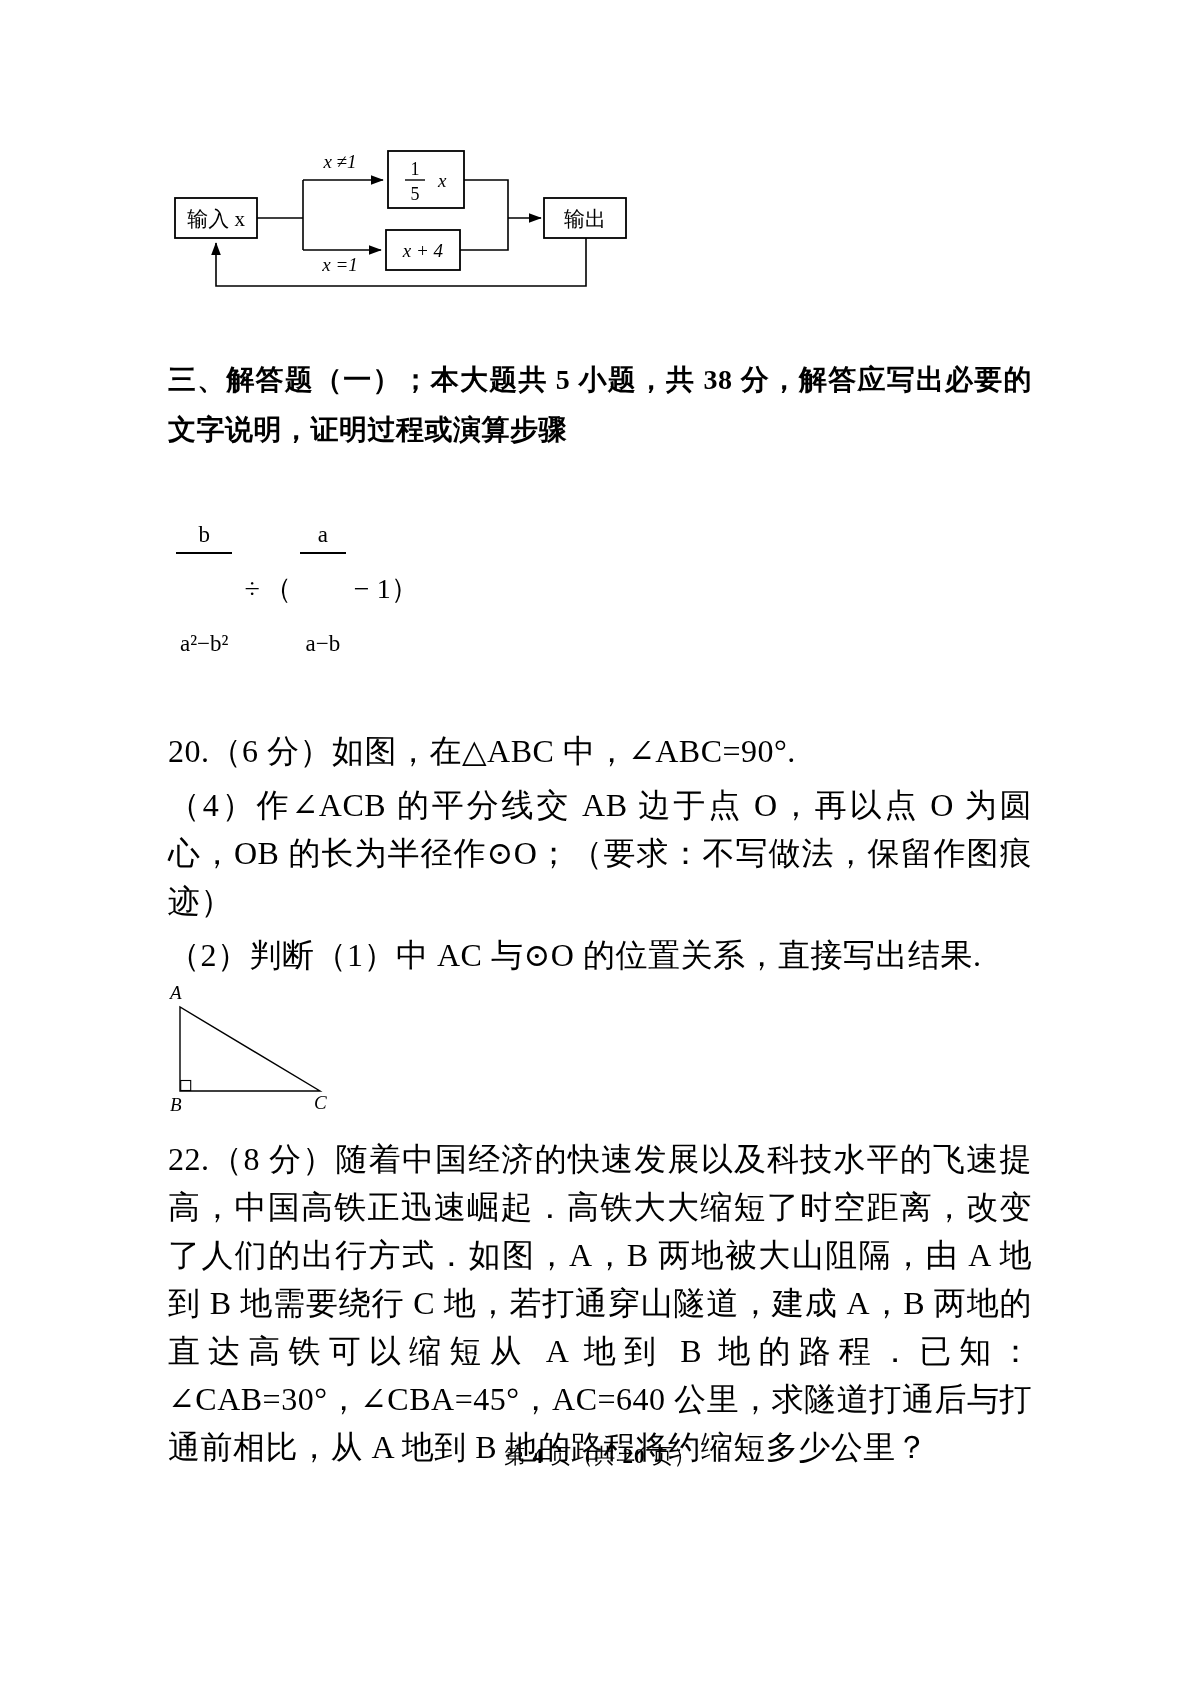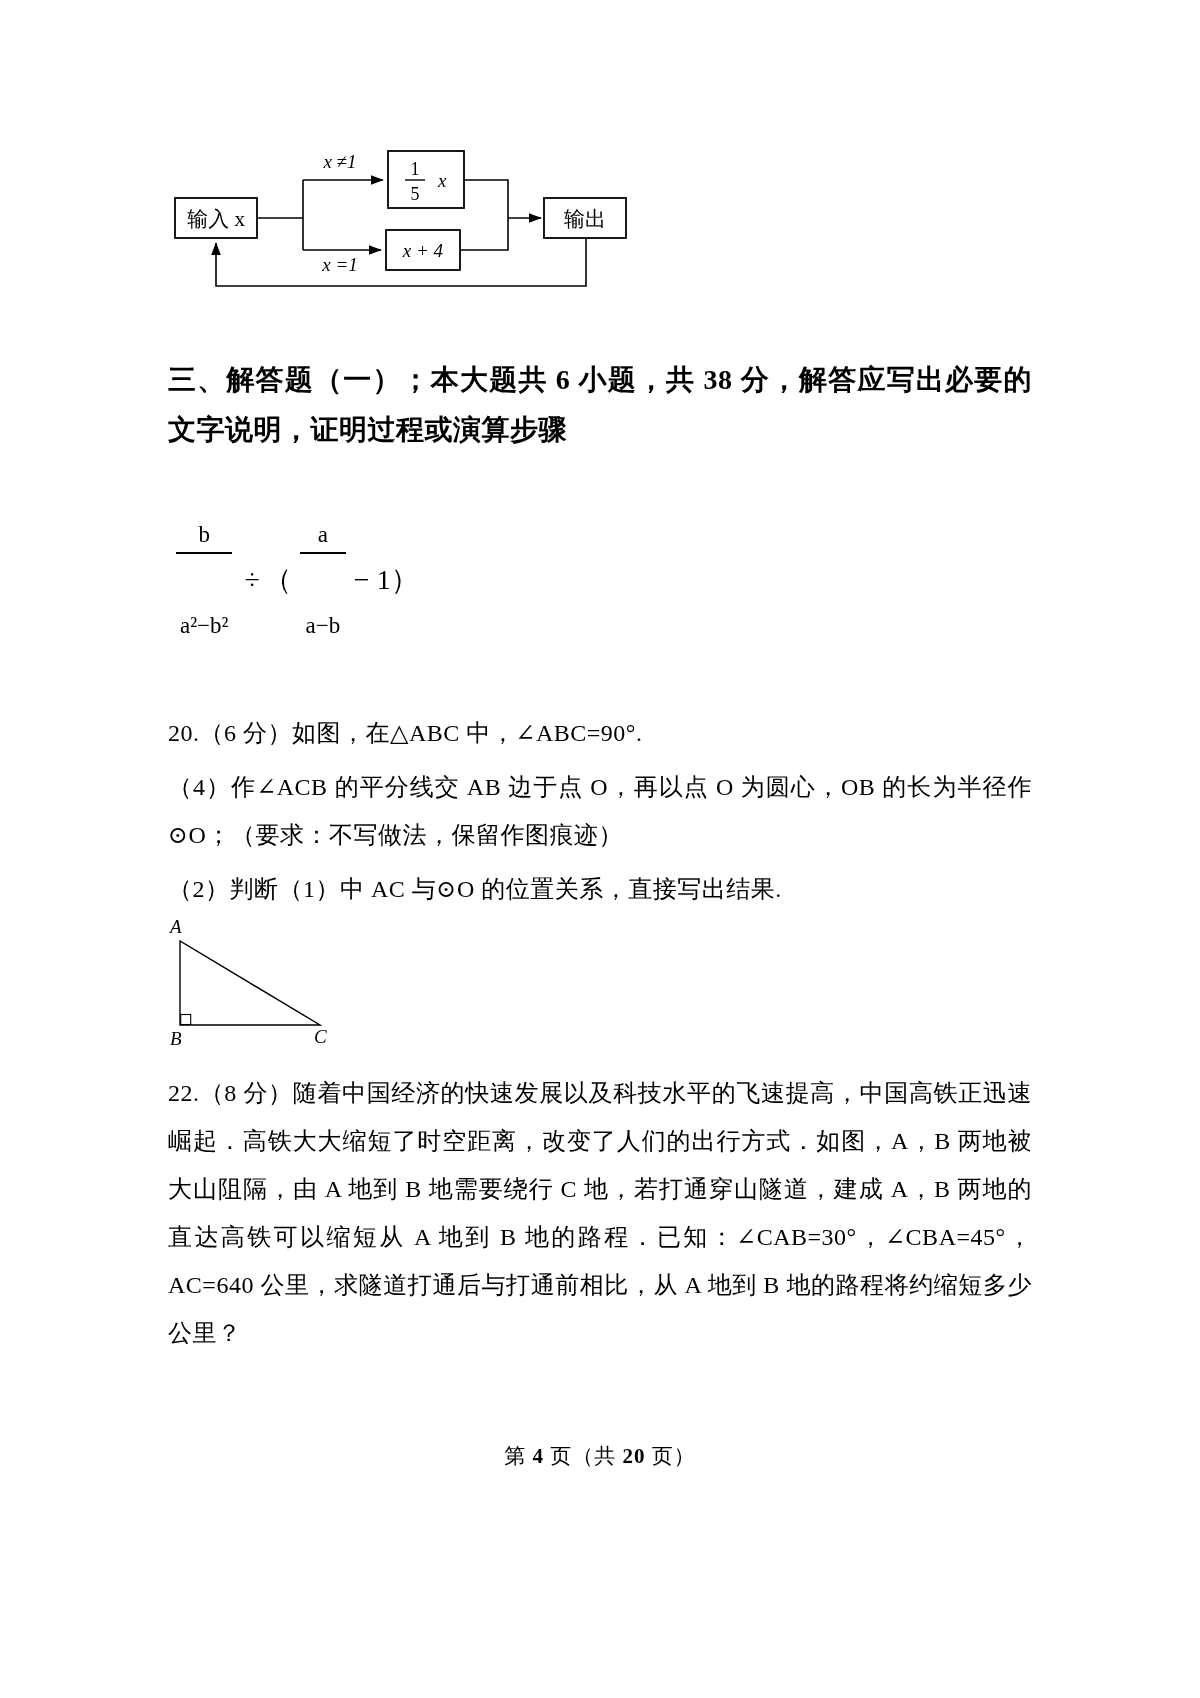--- a/index.html
+++ b/index.html
@@ -6,38 +6,38 @@
   .page{
     width:1200px;height:1698px;background:#ffffff;position:relative;
     margin:0 auto;font-family:"Liberation Serif","DejaVu Serif",serif;
     color:#000;overflow:hidden;
   }
   .content{padding:138px 168px 0 168px;}
   .flowchart-wrap{margin:0 0 48px 0;}
   svg text{font-family:"Liberation Serif","DejaVu Serif",serif;}
   p{margin:0;}
   .body-text{
-    font-size:24px;line-height:48px;text-align:justify;
+    font-size:32px;line-height:48px;text-align:justify;
     margin-bottom:6px;letter-spacing:0.5px;
   }
   .heading{
     font-weight:bold;font-size:28px;line-height:50px;text-align:justify;
     margin-bottom:10px;letter-spacing:0.5px;
   }
   .p19-row{
     display:flex;align-items:center;font-size:28px;line-height:48px;
     margin:6px 0 14px 0;min-height:72px;
   }
   .p19-row>span{white-space:pre;}
   .frac{
     display:inline-block;text-align:center;font-size:23px;line-height:1.2;
     margin:0 8px;vertical-align:middle;
   }
   .frac .num{display:block;border-bottom:2px solid #000;padding:1px 8px 3px 8px;}
-  .frac .den{display:block;padding:3px 4px 0 4px;}
+  .frac .den{display:block;padding:3px 4px 0 4px;margin-top:18px;}
   .divide{margin:0 4px;}
   .triangle-wrap{margin:6px 0 14px 0;}
   .footer{
     position:absolute;left:0;top:1442px;width:100%;text-align:center;
     font-size:21px;letter-spacing:1px;
   }
   .footer b{font-weight:bold;}
 </style>
 </head>
 <body>
@@ -75,21 +75,21 @@
         <text x="270" y="49" font-size="19" font-style="italic">x</text>
 
         <rect x="218" y="92" width="74" height="40" fill="#fff" stroke="#000" stroke-width="1.8"></rect>
         <text x="255" y="119" text-anchor="middle" font-size="19" font-style="italic">x + 4</text>
 
         <rect x="376" y="60" width="82" height="40" fill="#fff" stroke="#000" stroke-width="1.8"></rect>
         <text x="417" y="88" text-anchor="middle" font-size="21">输出</text>
       </svg>
     </div>
 
-    <p class="heading">三、解答题（一）；本大题共 6 小题，共 38 分，解答应写出必要的文字说明，证明过程或演算步骤</p>
+    <p class="heading">三、解答题（一）；本大题共 5 小题，共 38 分，解答应写出必要的文字说明，证明过程或演算步骤</p>
 
     <div class="p19-row">
       <span class="frac">
         <span class="num">b</span>
         <span class="den">a²−b²</span>
       </span>
       <span class="divide">÷</span>
       <span>（</span>
       <span class="frac">
         <span class="num">a</span>

